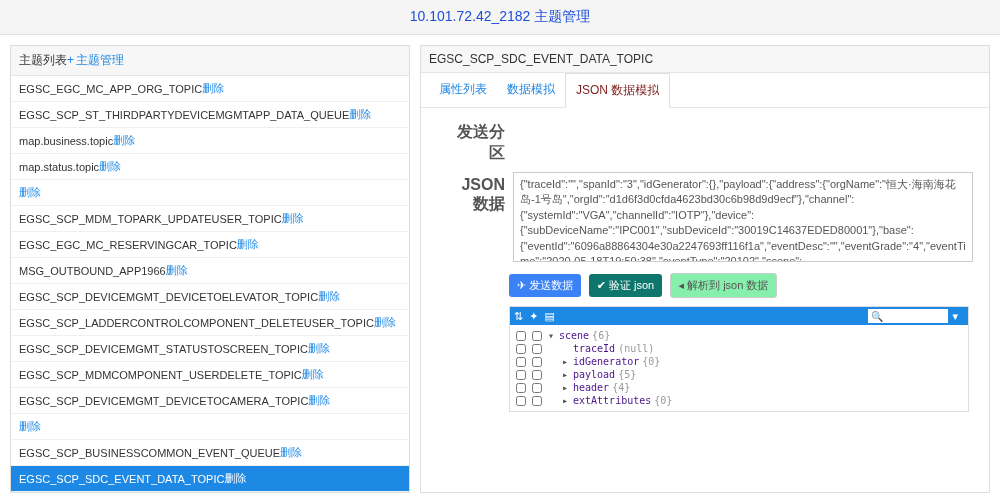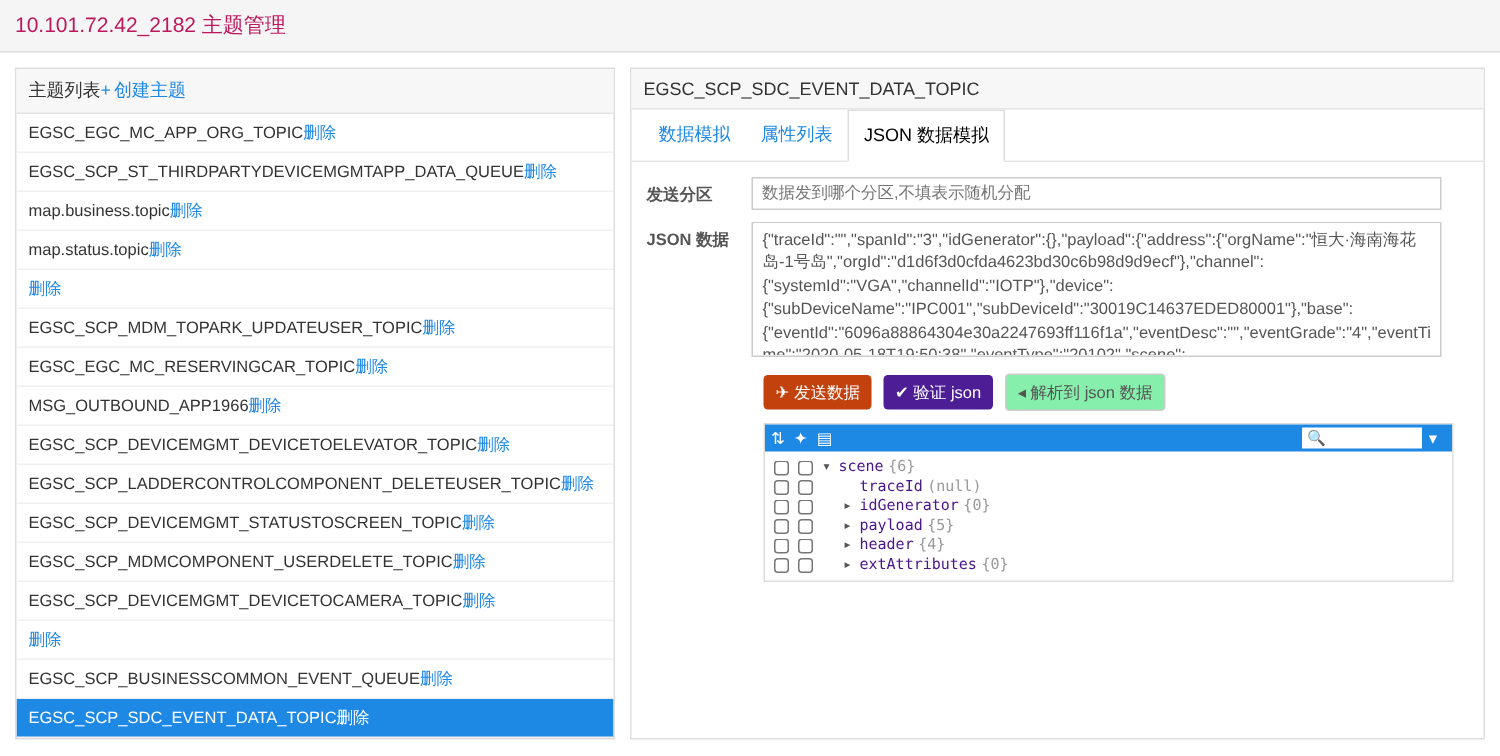--- a/index.html
+++ b/index.html
@@ -1,41 +1,41 @@
 <!DOCTYPE html>
 <html><head>
 <meta charset="utf-8">
 <style>
 * { box-sizing: border-box; margin: 0; padding: 0; }
 body { font-family: "Microsoft YaHei", Arial, sans-serif; font-size: 12px; background: #f5f5f5; color: #333; }
 .page { width: 1000px; height: 504px; background: #fff; overflow: hidden; }
-.header-bar { background: #f5f5f5; border-bottom: 1px solid #e0e0e0; padding: 8px 10px; font-size: 14px; color: #be185d; }
+.header-bar { background: #f5f5f5; border-bottom: 1px solid #e0e0e0; padding: 8px 10px; font-size: 14px; color: #1d4ed8; text-align: center; }
 .layout { display: flex; gap: 10px; padding: 10px; }
 .left-panel { width: 400px; border: 1px solid #ddd; background: #fff; }
 .right-panel { flex: 1; border: 1px solid #ddd; background: #fff; }
 .panel-hdr { display: flex; justify-content: flex-start; align-items: center; background: #f7f7f7; border-bottom: 1px solid #e5e5e5; padding: 6px 8px; font-size: 12px; }
 .add-link { color: #1e88e5; cursor: pointer; font-size: 12px; }
 .plus { color: #1e88e5; margin-right: 2px; }
 .topic-list { max-height: 440px; overflow: hidden; }
 .topic-row { display: flex; align-items: center; border-bottom: 1px solid #f0f0f0; padding: 5px 8px; font-size: 11px; }
 .topic-row.selected { background: #1e88e5; color: #fff; }
 .topic-row.selected .del { color: #fff; }
 .del { color: #1e88e5; cursor: pointer; font-size: 11px; }
 .tabs { display: flex; border-bottom: 1px solid #e5e5e5; padding: 0 8px; }
 .tab { padding: 8px 10px; color: #1e88e5; cursor: pointer; font-size: 12px; }
-.tab.active { border: 1px solid #ddd; border-bottom: 1px solid #fff; margin-bottom: -1px; color: #000000; background: #fff; text-align: right; }
+.tab.active { border: 1px solid #ddd; border-bottom: 1px solid #fff; margin-bottom: -1px; color: #7f1d1d; background: #fff; text-align: right; }
 .form-area { padding: 10px; }
 .fr { display: flex; margin-bottom: 8px; }
-.fl { width: 70px; text-align: left; padding-right: 8px; font-size: 11px; color: #555; padding-top: 4px; font-weight: bold; }
+.fl { width: 70px; text-align: right; padding-right: 8px; font-size: 16px; color: #555; padding-top: 4px; font-weight: bold; margin-left: 12px; }
 .fi input, .fi textarea { width: 460px; border: 1px solid #ccc; padding: 4px 6px; font-size: 11px; color: #999; font-family: inherit; }
 .fi textarea { height: 90px; resize: none; color: #555; line-height: 1.4; }
 .btn-row { margin-left: 78px; margin-bottom: 8px; }
 .btn { display: inline-block; padding: 4px 8px; font-size: 11px; border-radius: 3px; cursor: pointer; margin-right: 4px; color: #fff; border: none; }
-.btn-send { background: #c2410c; }
-.btn-validate { background: #4c1d95; }
+.btn-send { background: #3b82f6; }
+.btn-validate { background: #0f766e; }
 .btn-parse { background: #86efac; color: #555; border: 1px solid #ccc; }
 .json-viewer { margin-left: 78px; border: 1px solid #ddd; width: 460px; }
 .jv-toolbar { background: #1e88e5; height: 18px; display: flex; align-items: center; padding: 0 4px; }
 .jv-tool { color: #fff; margin-right: 6px; font-size: 11px; cursor: pointer; }
 .jv-search { margin-left: auto; background: #fff; height: 14px; width: 80px; border: none; font-size: 10px; padding: 0 3px; }
 .jv-body { padding: 4px 6px; font-family: monospace; font-size: 10px; }
 .jv-line { display: flex; align-items: center; padding: 1px 0; color: #555; }
 .jv-indent { display: inline-block; }
 .jv-chk { width: 10px; height: 10px; margin-right: 6px; }
 .jv-arrow { color: #555; margin-right: 3px; cursor: pointer; width: 8px; display: inline-block; }
@@ -48,21 +48,21 @@
 
 <div class="header-bar">
   <span>10.101.72.42_2182 主题管理</span>
 </div>
 
 <div class="layout">
   <div class="left-panel">
     <div class="panel-hdr">
       <span>主题列表</span>
       <span class="add-link">
-        <span class="plus">+</span><span>创建主题</span>
+        <span class="plus">+</span><span>主题管理</span>
       </span>
     </div>
     <div class="topic-list" id="topic-list">
           <div class="topic-row">
             <span>EGSC_EGC_MC_APP_ORG_TOPIC</span>
             <span class="del">删除</span>
           </div>
           <div class="topic-row">
             <span>EGSC_SCP_ST_THIRDPARTYDEVICEMGMTAPP_DATA_QUEUE</span>
             <span class="del">删除</span>
@@ -122,28 +122,27 @@
             <span class="del">删除</span>
           </div>
         </div>
   </div>
 
   <div class="right-panel">
     <div class="panel-hdr">
       <span>EGSC_SCP_SDC_EVENT_DATA_TOPIC</span>
     </div>
     <div class="tabs">
+      <div class="tab">属性列表</div>
       <div class="tab">数据模拟</div>
-      <div class="tab">属性列表</div>
       <div class="tab active">JSON 数据模拟</div>
     </div>
     <div class="form-area">
       <div class="fr">
         <div class="fl">发送分区</div>
-        <div class="fi"><input type="text" placeholder="数据发到哪个分区,不填表示随机分配" style=""></div>
       </div>
       <div class="fr">
         <div class="fl">JSON 数据</div>
         <div class="fi"><textarea style="">{"traceId":"","spanId":"3","idGenerator":{},"payload":{"address":{"orgName":"恒大·海南海花岛-1号岛","orgId":"d1d6f3d0cfda4623bd30c6b98d9d9ecf"},"channel":{"systemId":"VGA","channelId":"IOTP"},"device":{"subDeviceName":"IPC001","subDeviceId":"30019C14637EDED80001"},"base":{"eventId":"6096a88864304e30a2247693ff116f1a","eventDesc":"","eventGrade":"4","eventTime":"2020-05-18T19:50:38","eventType":"20102","scene":{"imageUrl":"http://10.101.72.42:9047/VIID/showimages/?id=null"}},"header":{"msgType":"event","messageId":"9c4a7f63af7f1cfd566dadb1f6d6457c","eventType":"20102","timestamp":1589802639451},"extAttributes":{}}</textarea></div>
       </div>
       <div class="btn-row">
         <button class="btn btn-send"><span>✈ </span><span>发送数据</span></button>
         <button class="btn btn-validate"><span>✔ </span><span>验证 json</span></button>
         <button class="btn btn-parse"><span>◂ </span><span>解析到 json 数据</span></button>
       </div>

